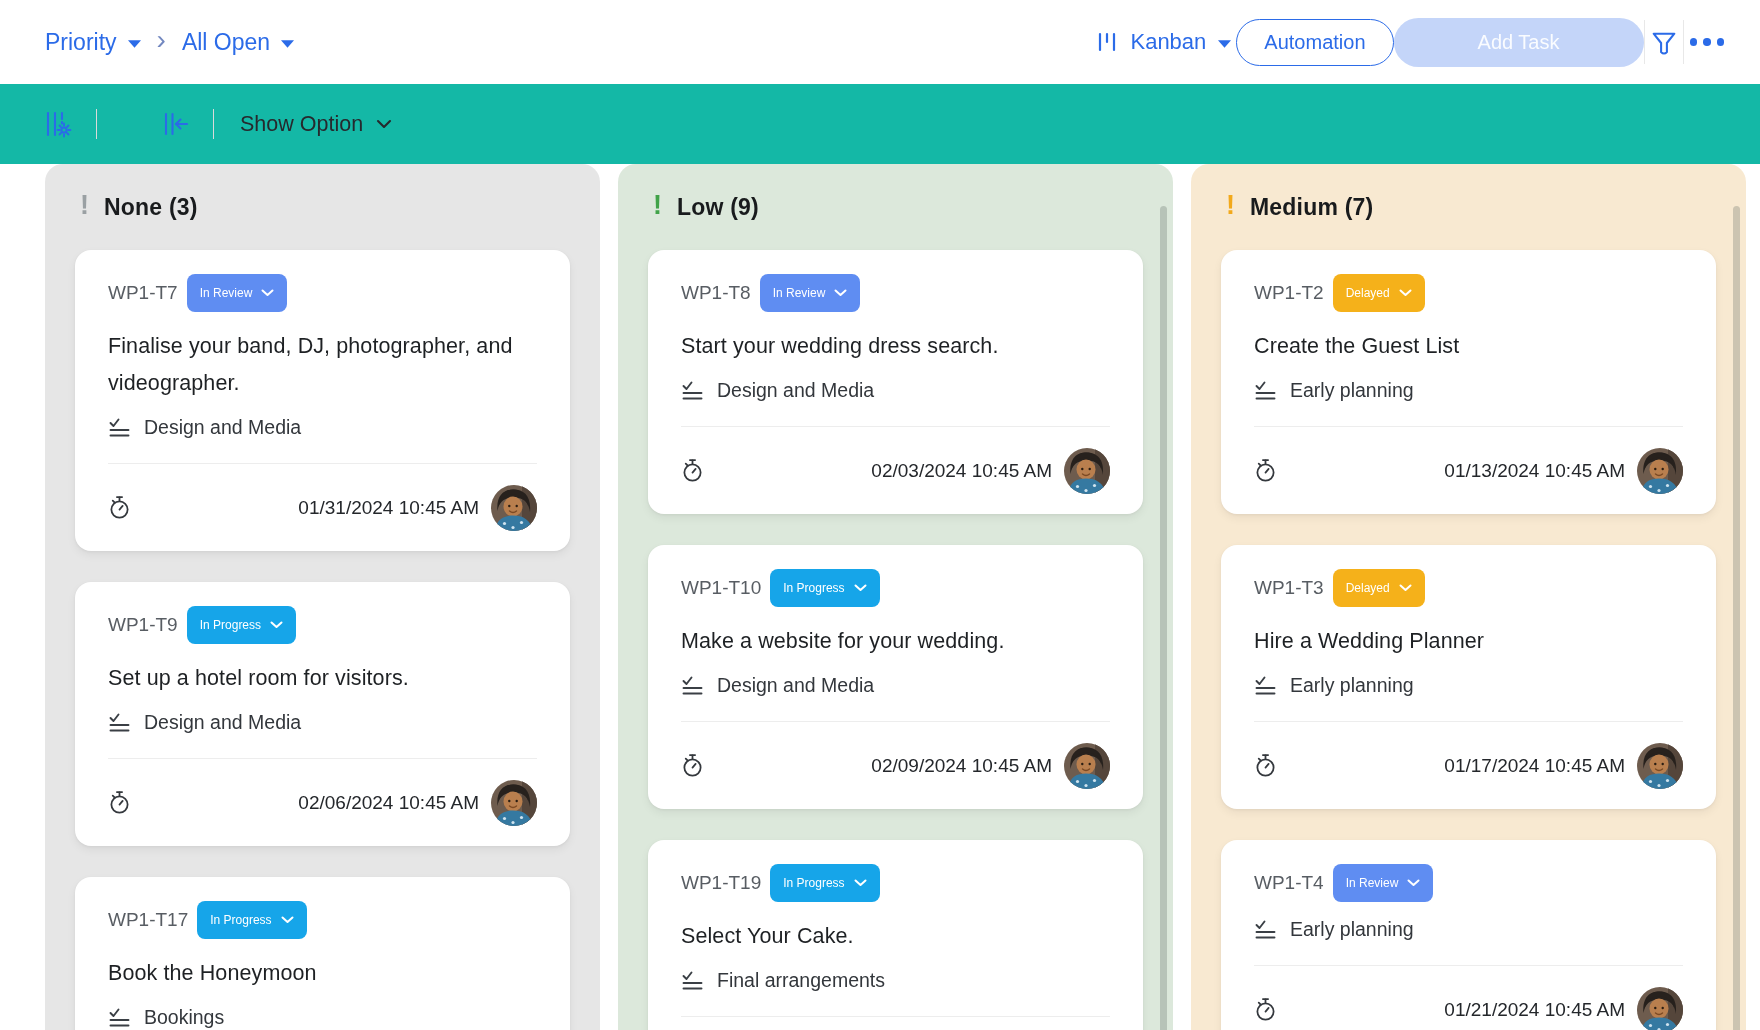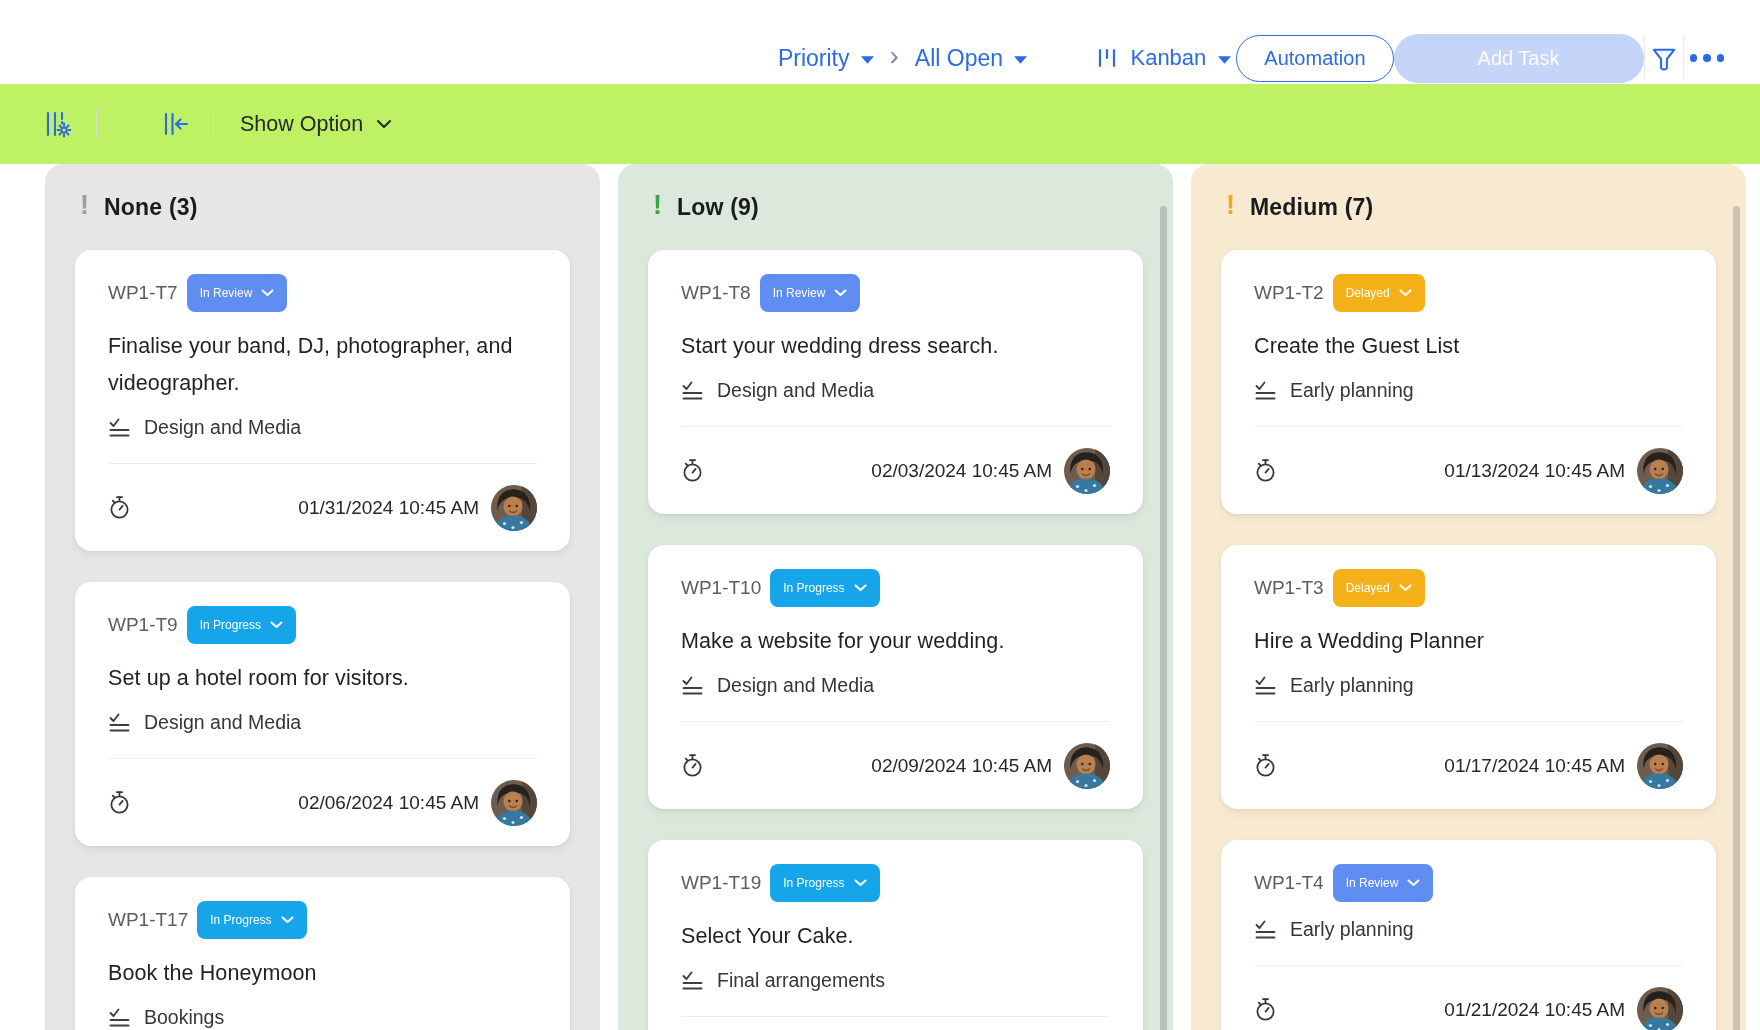--- a/index.html
+++ b/index.html
@@ -1,21 +1,21 @@
 <!DOCTYPE html>
 <html><head>
 <meta charset="utf-8">
 <style>
   * { margin:0; padding:0; box-sizing:border-box; }
   html,body { width:1760px; height:1030px; overflow:hidden; background:#fff;
     font-family:"Liberation Sans","DejaVu Sans",sans-serif; }
 
   
-  .app-header { position:absolute; top:16px; left:0; width:1760px; height:84px;
-    background:#fff; display:flex; align-items:center;justify-content:center; }
+  .app-header { position:absolute; top:0; left:0; width:1760px; height:84px;
+    background:#fff; display:flex; align-items:center; }
   .breadcrumb { display:flex; align-items:center; gap:16px; margin-left:45px;
     font-size:23px; color:#2b6be8; }
   .crumb { display:flex; align-items:center; gap:11px; cursor:pointer; }
   .crumb-sep { color:#7388c0; font-size:28px; line-height:1; padding-bottom:4px; }
   .caret-down { width:13px; height:8px; margin-top:3px; }
 
   .header-right { position:absolute; right:30px; top:0; height:84px;
     display:flex; align-items:center; }
   .view-switcher { display:flex; align-items:center; gap:12px; color:#2b6be8;
     font-size:22px; cursor:pointer; margin-right:5px; }
@@ -24,21 +24,21 @@
     font-family:inherit; }
   .btn-addtask { border:none; background:#c4d5f9; color:#fafcff; width:250px;
     border-radius:26px; padding:13px 0; font-size:20px; text-align:center;
     cursor:pointer; font-family:inherit; }
   .vdiv { width:1px; height:44px; background:#e8e8e8; }
   .dots { display:flex; gap:6px; padding:6px; cursor:pointer; }
   .dots i { width:7.5px; height:7.5px; border-radius:50%; background:#2b6be8; display:block; }
 
   
   .toolbar { position:absolute; top:84px; left:0; width:1760px; height:80px;
-    background:#bef264; display:flex; align-items:center; }
+    background:#14b8a6; display:flex; align-items:center; }
   .tb-icon { margin-left:42px; cursor:pointer; display:flex; }
   .tb-div { width:1px; height:30px; background:#dadada; margin:0 22px; }
   .show-option { display:flex; align-items:center; gap:13px; font-size:21.5px;
     color:#26292d; cursor:pointer; margin-left:4px; }
 
   
   .board { position:absolute; top:164px; left:45px; display:flex; gap:18px; }
   .column { width:555px; height:1100px; border-radius:18px; position:relative;
     padding:26px 30px 0; }
   .col-header { display:flex; align-items:center; gap:15px; height:34px;

